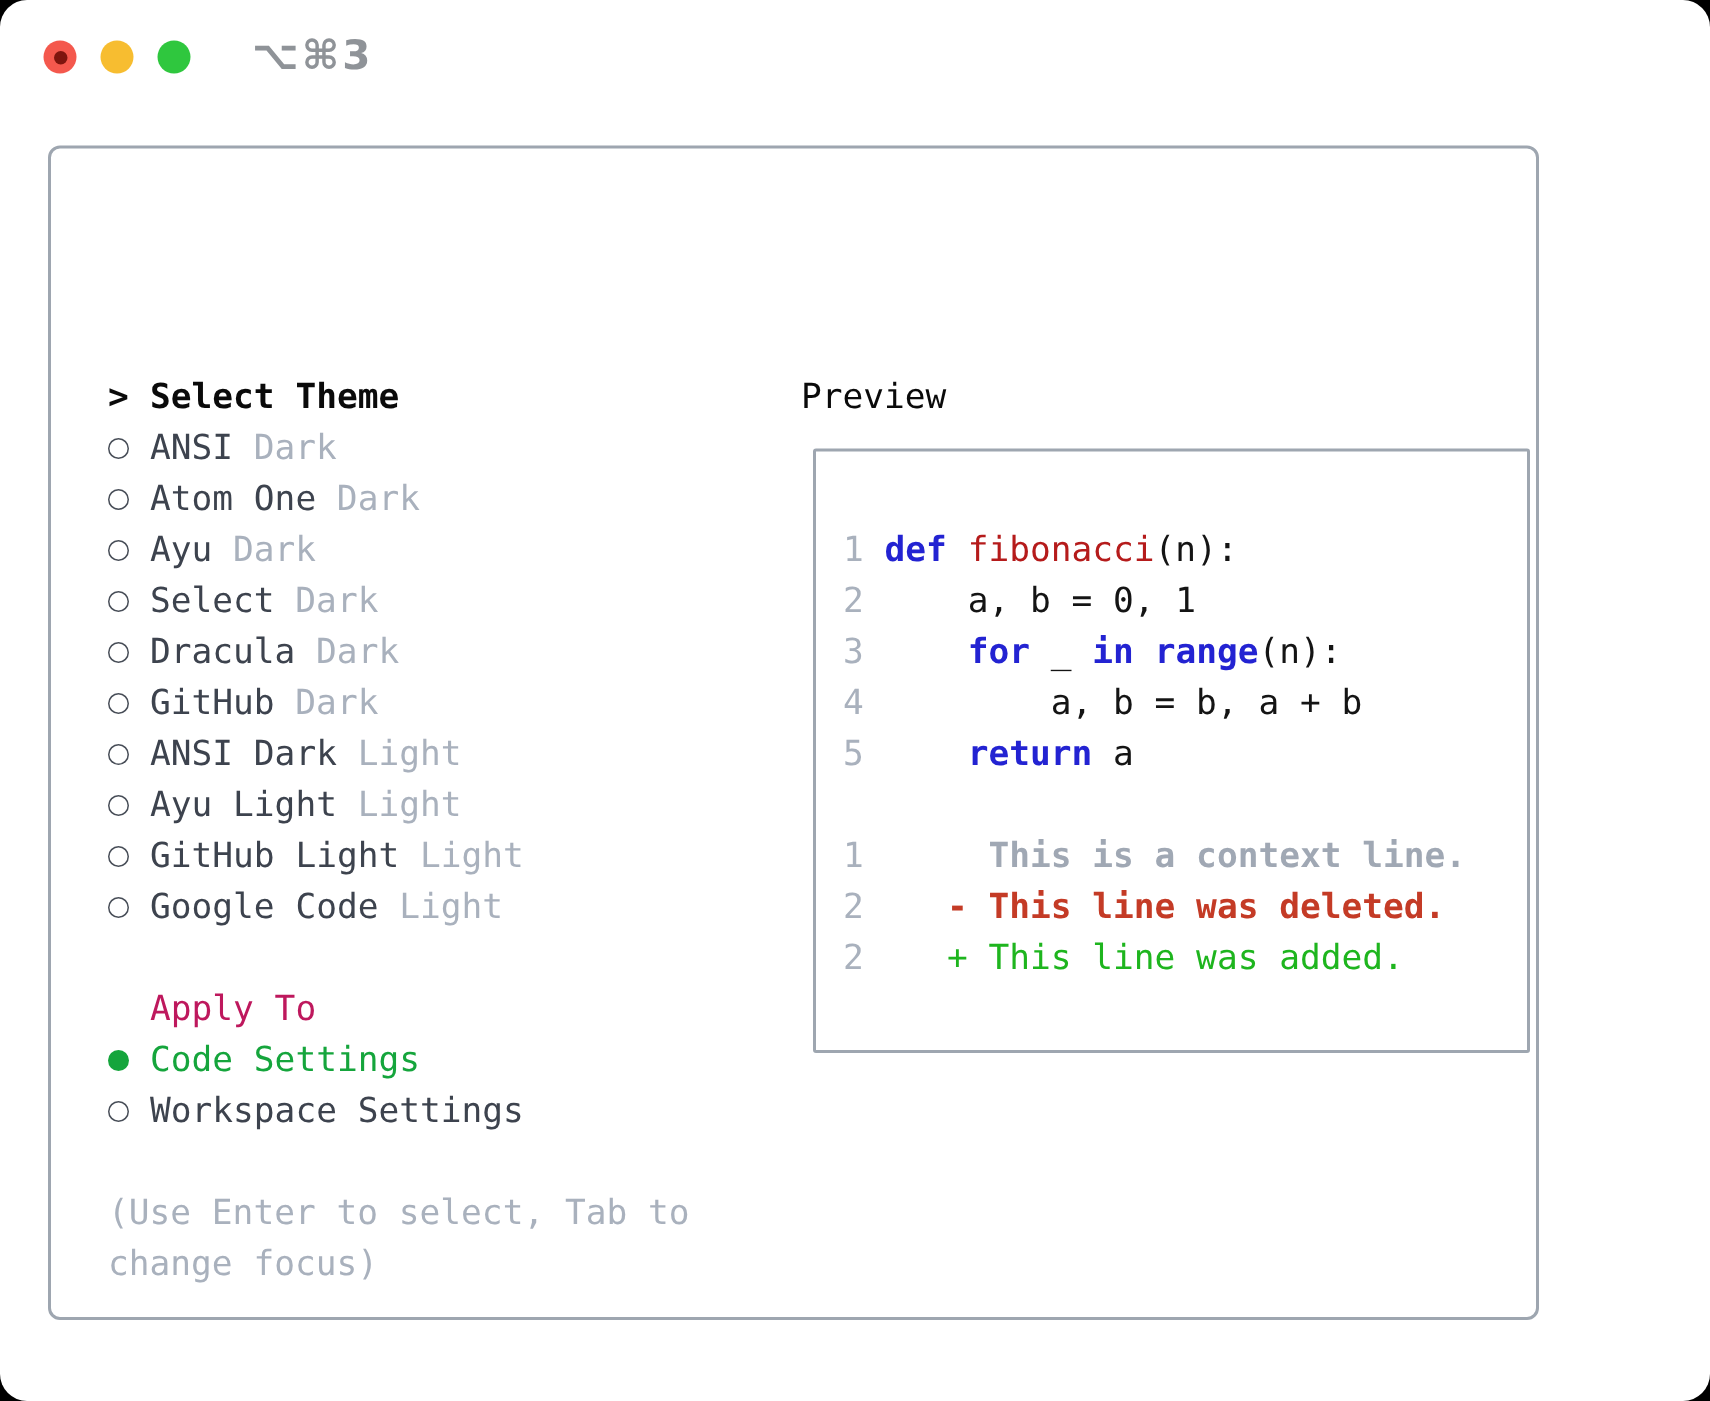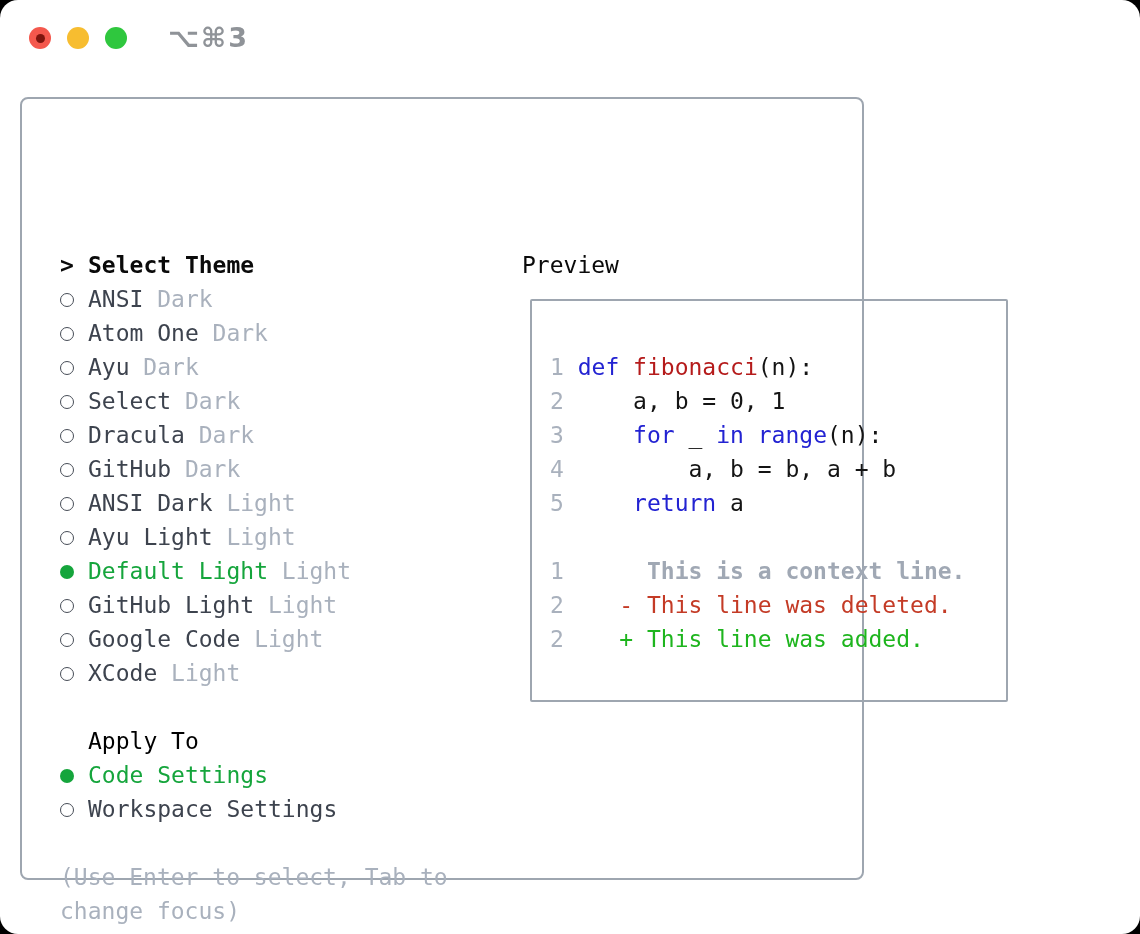--- a/index.html
+++ b/index.html
@@ -9,21 +9,21 @@
   
   .traffic{position:absolute;top:27px;width:22px;height:22px;border-radius:50%;cursor:default;}
   .traffic.close{left:29px;background:#f4584d;}
   .traffic.min{left:67px;background:#f7bd30;}
   .traffic.max{left:105px;background:#2fc73e;}
   .close-dot{position:absolute;left:6.5px;top:6.5px;width:9px;height:9px;border-radius:50%;background:#7e150e;}
   .shortcut{position:absolute;left:168px;top:22px;font-family:"DejaVu Sans",sans-serif;font-weight:bold;
             font-size:27px;color:#8f9398;letter-spacing:2px;}
 
   
-  .panel{position:absolute;left:20px;top:97px;width:844px;height:783px;box-sizing:border-box;
+  .panel{position:absolute;left:32px;top:97px;width:994px;height:783px;box-sizing:border-box;
          border:2px solid var(--border_gray,#9ea6b0);border-radius:8px;}
 
   
   .left-col{position:absolute;left:38px;top:149px;font-size:23px;color:var(--text_dark,#3d434e);}
   .line{height:34px;line-height:34px;white-space:pre;}
   .prefix{display:inline-block;width:28px;}
   .heading{font-weight:bold;color:#0a0a0a;}
   .prompt{font-weight:bold;color:#0a0a0a;}
   .variant{color:var(--muted_gray,#a9b1bd);margin-left:13.8px;}
   .ring{display:inline-block;width:12px;height:12px;border:1.5px solid #474d57;border-radius:50%;}
@@ -32,25 +32,25 @@
   .spacer{height:34px;}
   .hint-line{color:var(--muted_gray,#a9b1bd);}
 
   
   .preview-label{position:absolute;left:500px;top:149px;height:34px;line-height:34px;
                  font-size:23px;font-weight:normal;color:#0a0a0a;}
   .preview-box{position:absolute;left:508px;top:200px;width:478px;height:403px;box-sizing:border-box;
                border:2px solid var(--border_gray,#9ea6b0);border-radius:2px;padding:49px 0 0 18px;overflow:hidden;}
   .code-line{height:34px;line-height:34px;font-size:23px;white-space:pre;color:#141414;}
   .ln{color:var(--muted_gray,#a9b1bd);}
-  .kw{color:var(--keyword_blue,#2323d2);}
+  .kw{color:var(--keyword_blue,#2323d2);font-weight:bold;}
   .fn{color:var(--function_red,#b51b1b);}
   .pl{color:#141414;}
   .ctx{color:#a0a8b4;font-weight:bold;}
-  .del{color:var(--diff_deleted_red,#c43b26);}
+  .del{color:var(--diff_deleted_red,#c43b26);font-weight:bold;}
   .add{color:var(--diff_added_green,#1eb51e);}
 </style>
 </head>
 <body>
 
 <div class="window">
 
   <div class="traffic close">
     <div class="close-dot"></div>
   </div>
@@ -73,31 +73,29 @@
       <div class="line"><span class="prefix"><span class="ring"></span></span><span class="item-name">Select</span><span class="variant">Dark</span></div>
 
       <div class="line"><span class="prefix"><span class="ring"></span></span><span class="item-name">Dracula</span><span class="variant">Dark</span></div>
 
       <div class="line"><span class="prefix"><span class="ring"></span></span><span class="item-name">GitHub</span><span class="variant">Dark</span></div>
 
       <div class="line"><span class="prefix"><span class="ring"></span></span><span class="item-name">ANSI Dark</span><span class="variant">Light</span></div>
 
       <div class="line"><span class="prefix"><span class="ring"></span></span><span class="item-name">Ayu Light</span><span class="variant">Light</span></div>
 
-      <div class="line selected"><span class="prefix"><span class="ring on"></span></span><span class="item-name">Default Light</span><span class="variant">Light</span></div>
 
       <div class="line"><span class="prefix"><span class="ring"></span></span><span class="item-name">GitHub Light</span><span class="variant">Light</span></div>
 
       <div class="line"><span class="prefix"><span class="ring"></span></span><span class="item-name">Google Code</span><span class="variant">Light</span></div>
 
-      <div class="line"><span class="prefix"><span class="ring"></span></span><span class="item-name">XCode</span><span class="variant">Light</span></div>
 
       <div class="spacer"></div>
 
-      <div class="line"><span class="prefix"></span><span style="color:#000000;text-align:center;">Apply To</span></div>
+      <div class="line"><span class="prefix"></span><span style="color:#be185d;text-align:center;">Apply To</span></div>
 
       <div class="line selected"><span class="prefix"><span class="ring on"></span></span><span class="item-name">Code Settings</span></div>
 
       <div class="line"><span class="prefix"><span class="ring"></span></span><span class="item-name">Workspace Settings</span></div>
 
       <div class="spacer"></div>
 
       <div class="line hint-line">(Use Enter to select, Tab to</div>
       <div class="line hint-line">change focus)</div>
 

